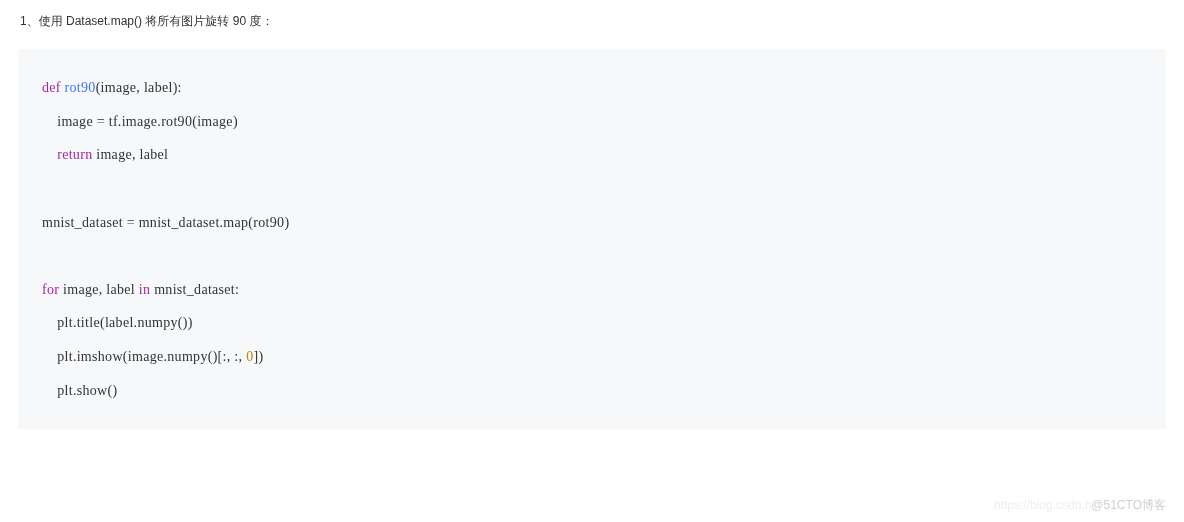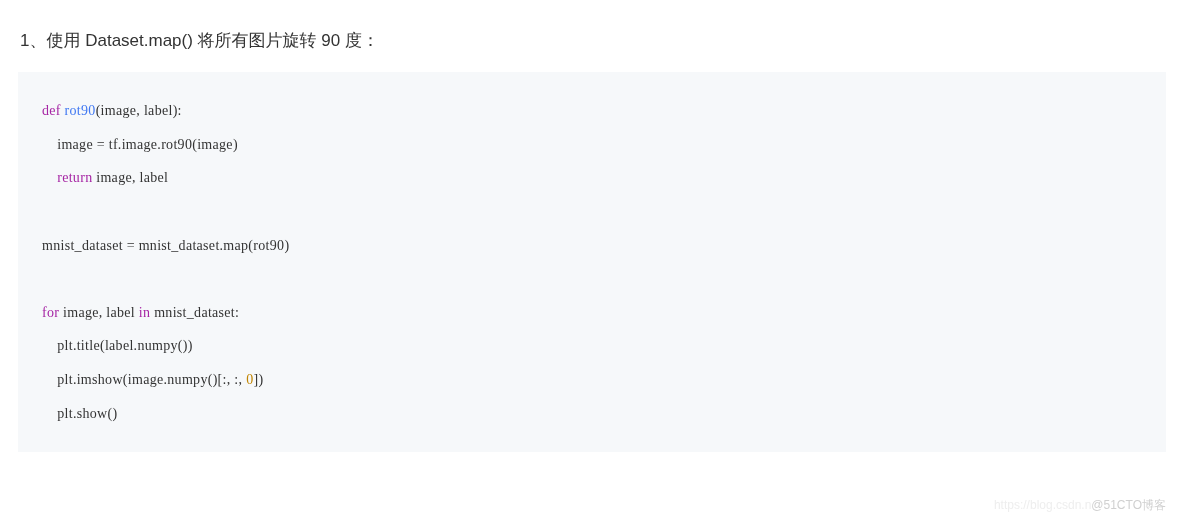--- a/index.html
+++ b/index.html
@@ -9,23 +9,23 @@
     }
     body {
       font-family: -apple-system, BlinkMacSystemFont, "Segoe UI", "PingFang SC", "Microsoft YaHei", sans-serif;
       background: #ffffff;
       width: 1184px;
       height: 522px;
       position: relative;
       overflow: hidden;
     }
     .heading {
-      font-size: 17px;
+      font-size: 12px;
       color: #333333;
-      padding: 27px 20px 18px 20px;
+      padding: 12px 20px 18px 20px;
       line-height: 1.6;
     }
     .code-block {
       background: #f6f8fa;
       margin: 0 18px;
       padding: 22px 24px;
       font-family: Liberation Serif, serif;
       font-size: 14px;
       line-height: 2.4;
       color: #333333;

